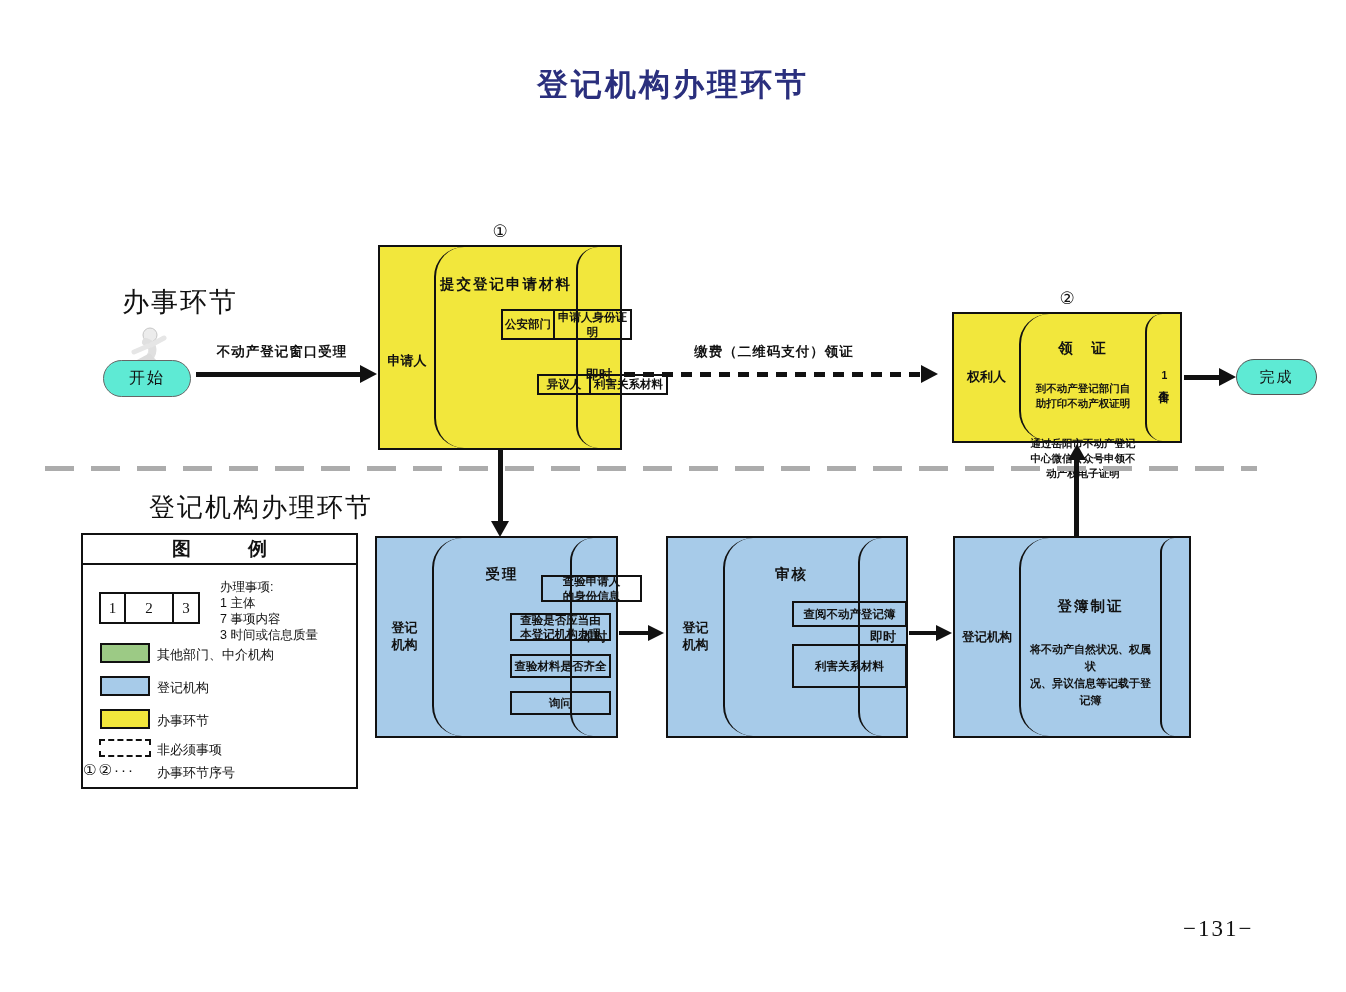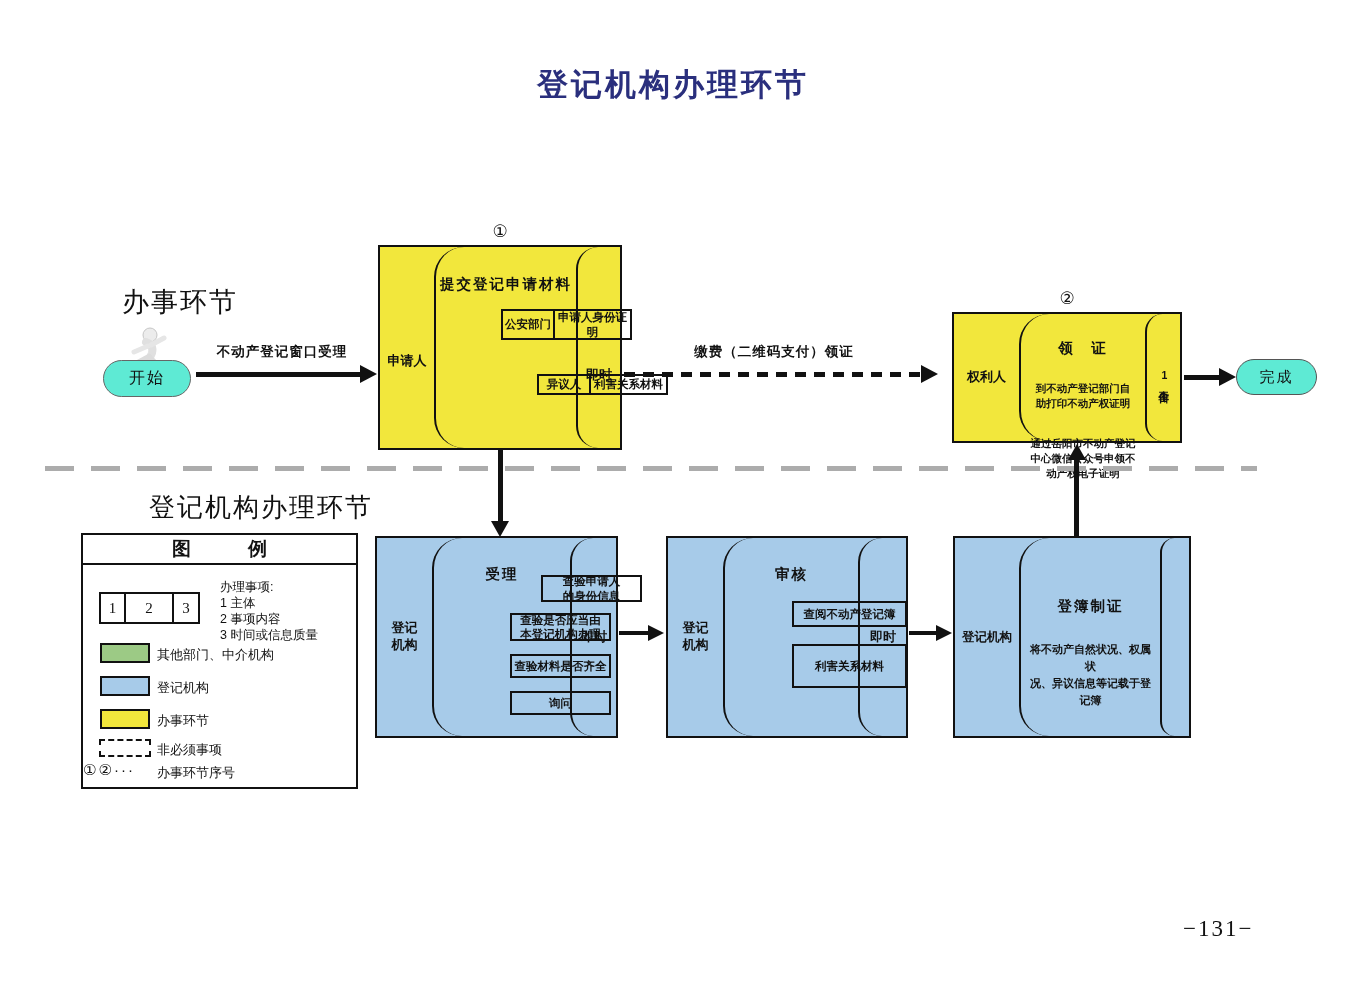--- a/index.html
+++ b/index.html
@@ -144,21 +144,21 @@
   <div class="abs legend-box" style="left:81px; top:533px; width:277px; height:256px;">
     <div class="legend-head">图　　　例</div>
     <div class="abs sample-row" style="left:16px; top:57px;">
       <div class="sample-cell" style="width:27px;">1</div>
       <div class="sample-cell" style="width:50px;">2</div>
       <div class="sample-cell" style="width:28px;">3</div>
     </div>
     <div class="abs" style="left:137px; top:44px;">
       <div class="note-line">办理事项:</div>
       <div class="note-line">1 主体</div>
-      <div class="note-line">2 事项内容</div>
+      <div class="note-line">7 事项内容</div>
       <div class="note-line">3 时间或信息质量</div>
     </div>
     <div class="abs swatch green" style="left:17px; top:108px;"></div>
     <div class="abs legend-label" style="left:74px; top:111px;">其他部门、中介机构</div>
     <div class="abs swatch blue" style="left:17px; top:141px;"></div>
     <div class="abs legend-label" style="left:74px; top:144px;">登记机构</div>
     <div class="abs swatch yellow" style="left:17px; top:174px;"></div>
     <div class="abs legend-label" style="left:74px; top:177px;">办事环节</div>
     <div class="abs swatch dashed" style="left:16px; top:204px;"></div>
     <div class="abs legend-label" style="left:74px; top:206px;">非必须事项</div>

